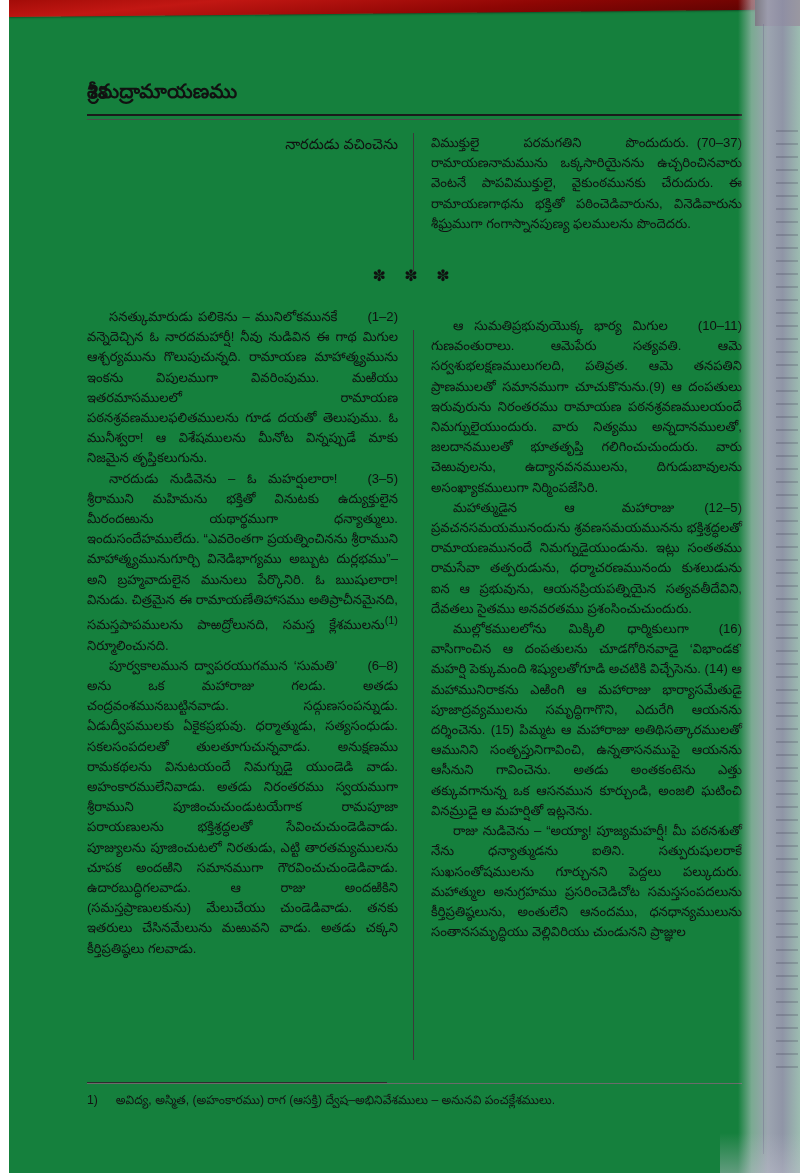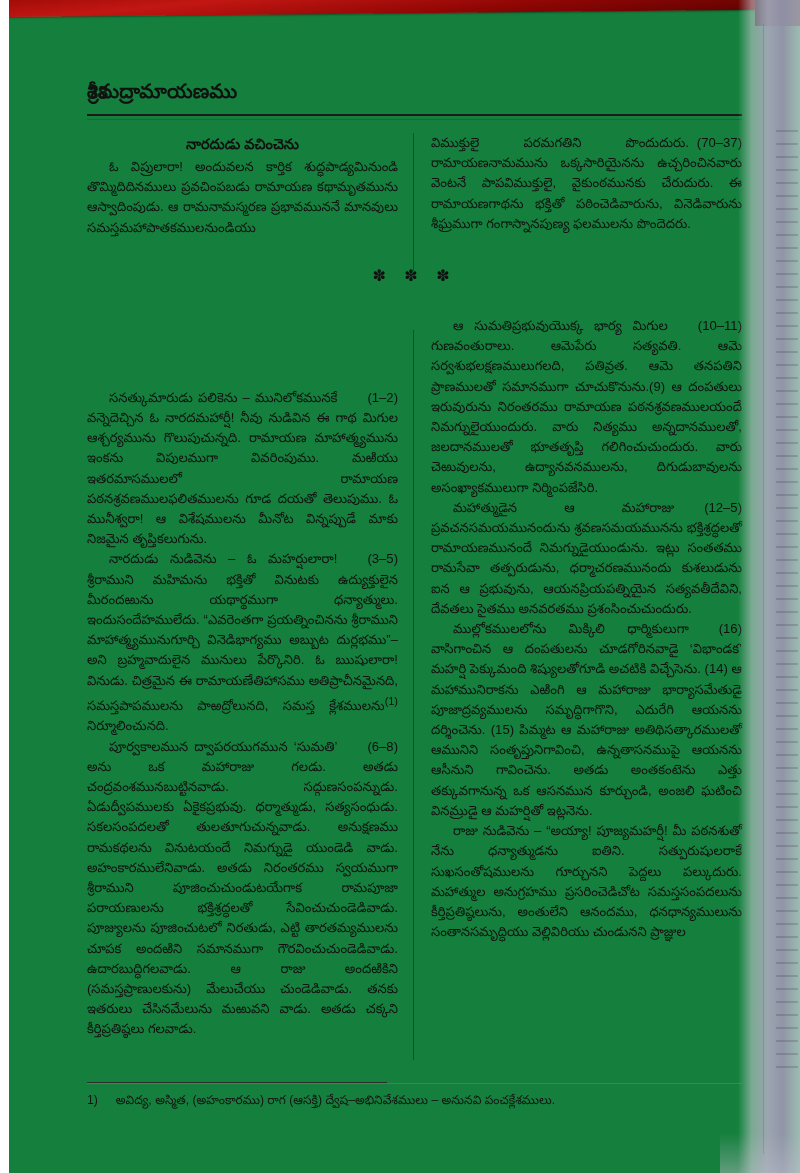--- a/index.html
+++ b/index.html
@@ -156,22 +156,22 @@
     font-size: 13.1px;
     line-height: 20.2px;
     color: #101010;
     text-align: justify;
     text-justify: inter-word;
   }
   #col-left  { left: 78px; }
   #col-right { left: 422px; }
 
   .subhead {
-    text-align: center;
-    font-weight: 700;
+    text-align: right;
+    font-weight: 400;
     font-size: 14.4px;
     margin: 0 0 2px 0;
     line-height: 22px;
   }
   p.para {
     margin: 0;
     text-indent: 22px;
     text-align: justify;
   }
   p.para.noindent { text-indent: 0; }
@@ -249,21 +249,20 @@
     </div>
     <div class="head-rule-thick"></div>
     <div class="head-rule-thin"></div>
 
     <div id="col-divider-top"></div>
     <div id="col-divider-bottom"></div>
 
     <div class="column" id="col-left">
       <div class="subhead">నారదుడు వచించెను</div>
 
-      <p class="para">ఓ విప్రులారా! అందువలన కార్తిక శుద్ధపాడ్యమినుండి తొమ్మిదిదినములు ప్రవచింపబడు రామాయణ కథామృతమును ఆస్వాదింపుడు. ఆ రామనామస్మరణ ప్రభావముననే మానవులు సమస్తమహాపాతకములనుండియు</p>
 
       <div style="height:150px"></div>
 
       <p class="para"><span class="verse-ref">(1–2)</span>సనత్కుమారుడు పలికెను – మునిలోకమునకే వన్నెదెచ్చిన ఓ నారదమహార్షీ! నీవు నుడివిన ఈ గాథ మిగుల ఆశ్చర్యమును గొలుపుచున్నది. రామాయణ మాహాత్మ్యమును ఇంకను విపులముగా వివరింపుము. మఱియు ఇతరమాసములలో రామాయణ పఠనశ్రవణములఫలితములను గూడ దయతో తెలుపుము. ఓ మునీశ్వరా! ఆ విశేషములను మీనోట విన్నప్పుడే మాకు నిజమైన తృప్తికలుగును.</p>
       <p class="para"><span class="verse-ref">(3–5)</span>నారదుడు నుడివెను – ఓ మహర్షులారా! శ్రీరాముని మహిమను భక్తితో వినుటకు ఉద్యుక్తులైన మీరందఱును యథార్థముగా ధన్యాత్ములు. ఇందుసందేహములేదు. “ఎవరెంతగా ప్రయత్నించినను శ్రీరాముని మాహాత్మ్యమునుగూర్చి వినెడిభాగ్యము అబ్బుట దుర్లభము”– అని బ్రహ్మవాదులైన మునులు పేర్కొనిరి. ఓ ఋషులారా! వినుడు. చిత్రమైన ఈ రామాయణేతిహాసము అతిప్రాచీనమైనది, సమస్తపాపములను పాఱద్రోలునది, సమస్త క్లేశములను<sup>(1)</sup> నిర్మూలించునది.</p>
       <p class="para"><span class="verse-ref">(6–8)</span>పూర్వకాలమున ద్వాపరయుగమున ‘సుమతి’ అను ఒక మహారాజు గలడు. అతడు చంద్రవంశమునబుట్టినవాడు. సద్గుణసంపన్నుడు. ఏడుద్వీపములకు ఏకైకప్రభువు. ధర్మాత్ముడు, సత్యసంధుడు. సకలసంపదలతో తులతూగుచున్నవాడు. అనుక్షణము రామకథలను వినుటయందే నిమగ్నుడై యుండెడి వాడు. అహంకారములేనివాడు. అతడు నిరంతరము స్వయముగా శ్రీరాముని పూజించుచుండుటయేగాక రామపూజా పరాయణులను భక్తిశ్రద్ధలతో సేవించుచుండెడివాడు. పూజ్యులను పూజించుటలో నిరతుడు, ఎట్టి తారతమ్యములను చూపక అందఱిని సమానముగా గౌరవించుచుండెడివాడు. ఉదారబుద్ధిగలవాడు. ఆ రాజు అందఱికిని (సమస్తప్రాణులకును) మేలుచేయు చుండెడివాడు. తనకు ఇతరులు చేసినమేలును మఱువని వాడు. అతడు చక్కని కీర్తిప్రతిష్ఠలు గలవాడు.</p>
     </div>
 
     <div class="column" id="col-right">
       <p class="para noindent"><span class="verse-ref">(70–37)</span>విముక్తులై పరమగతిని పొందుదురు. రామాయణనామమును ఒక్కసారియైనను ఉచ్చరించినవారు వెంటనే పాపవిముక్తులై, వైకుంఠమునకు చేరుదురు. ఈ రామాయణగాథను భక్తితో పఠించెడివారును, వినెడివారును శీఘ్రముగా గంగాస్నానపుణ్య ఫలములను పొందెదరు.</p>

